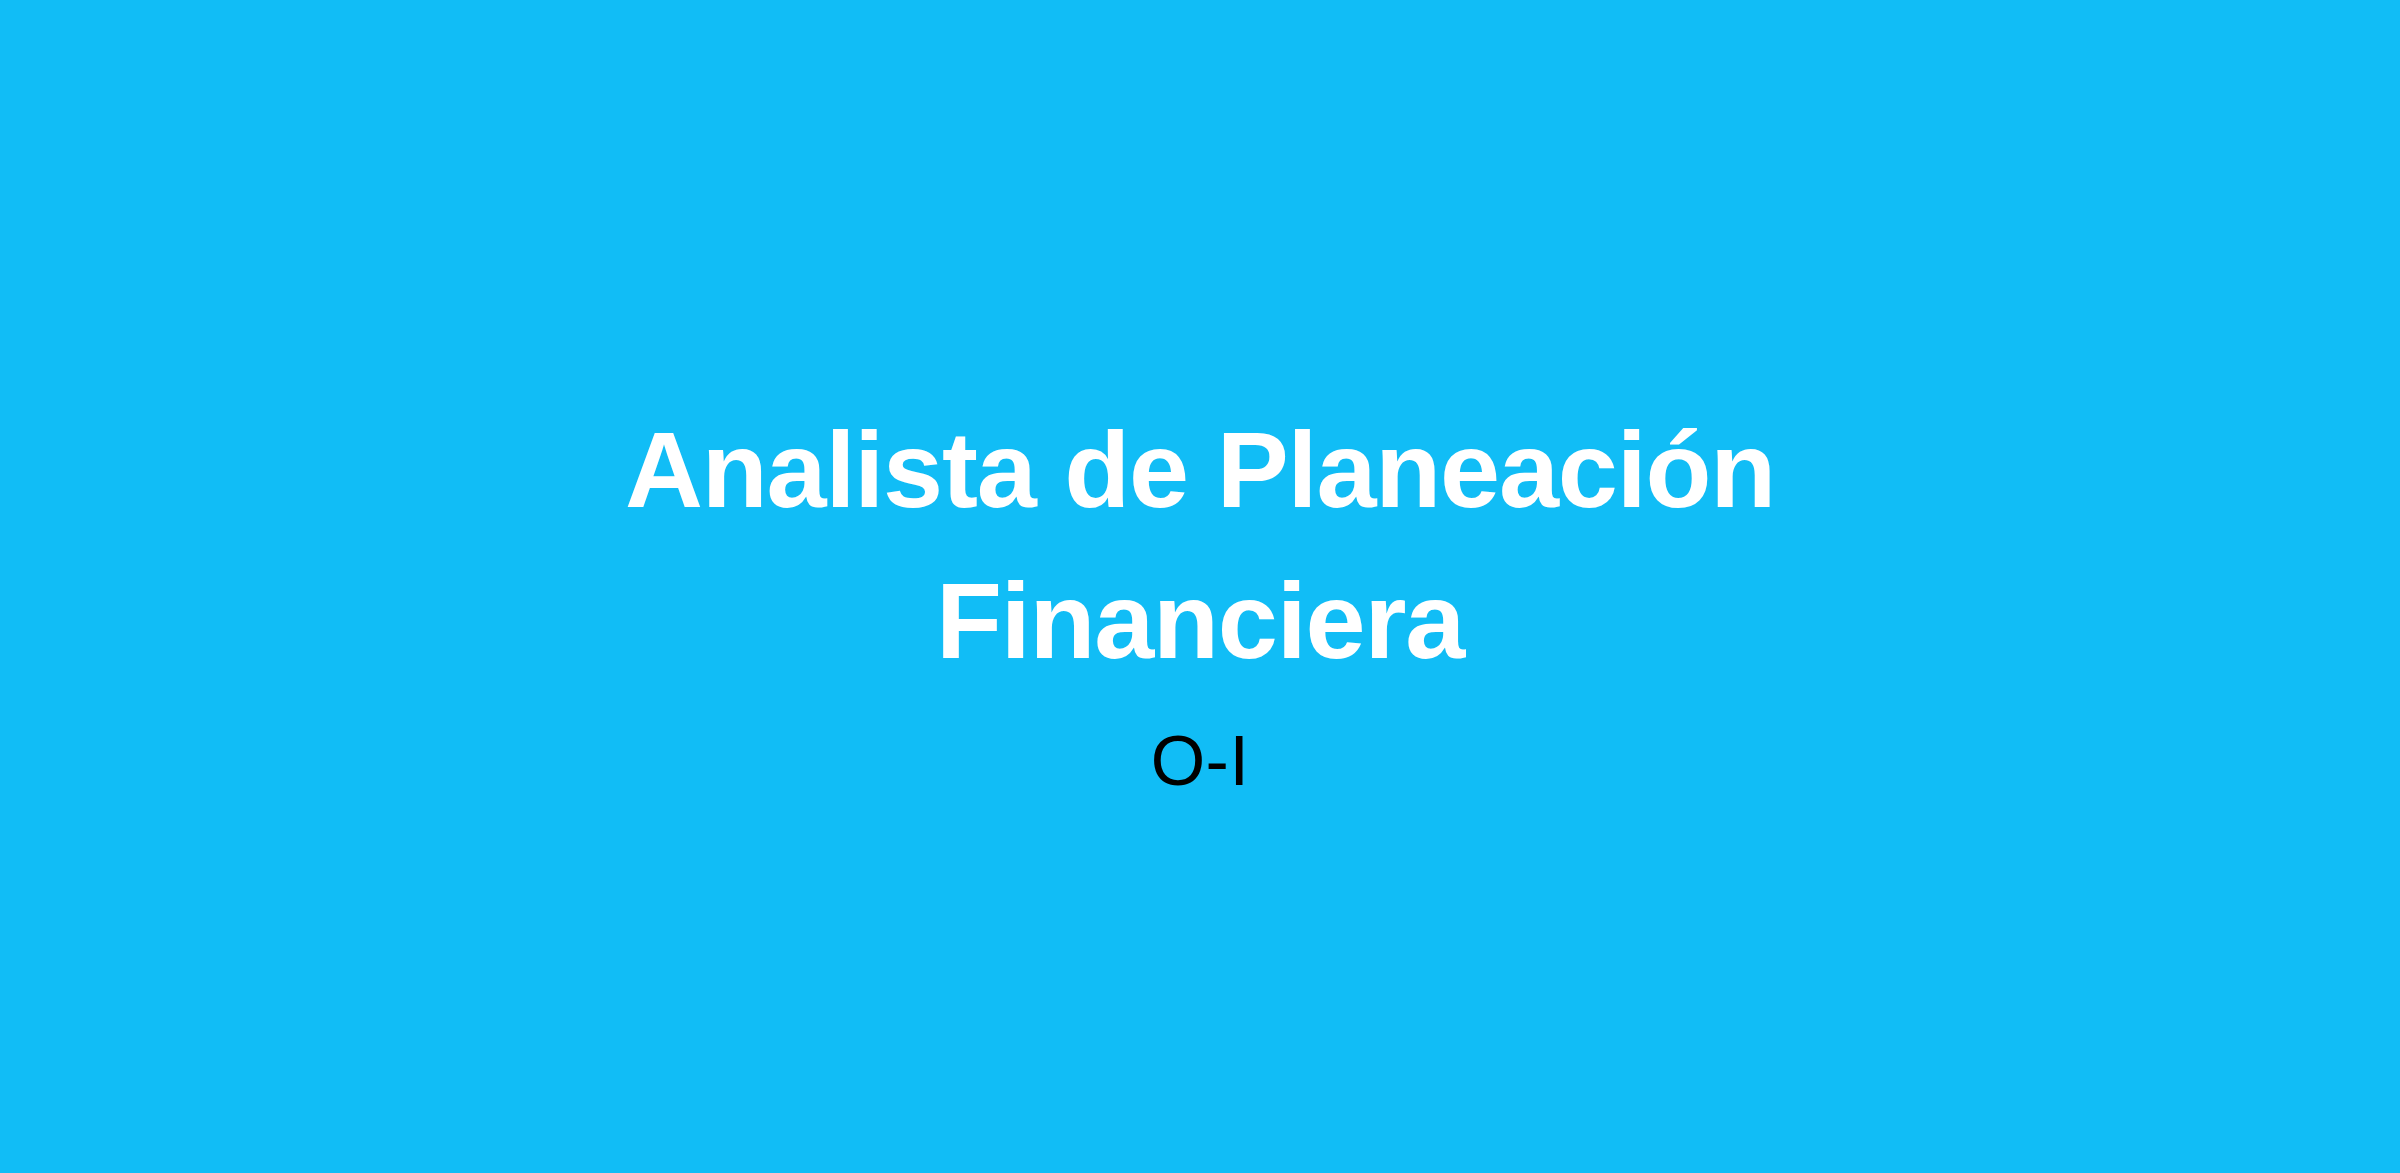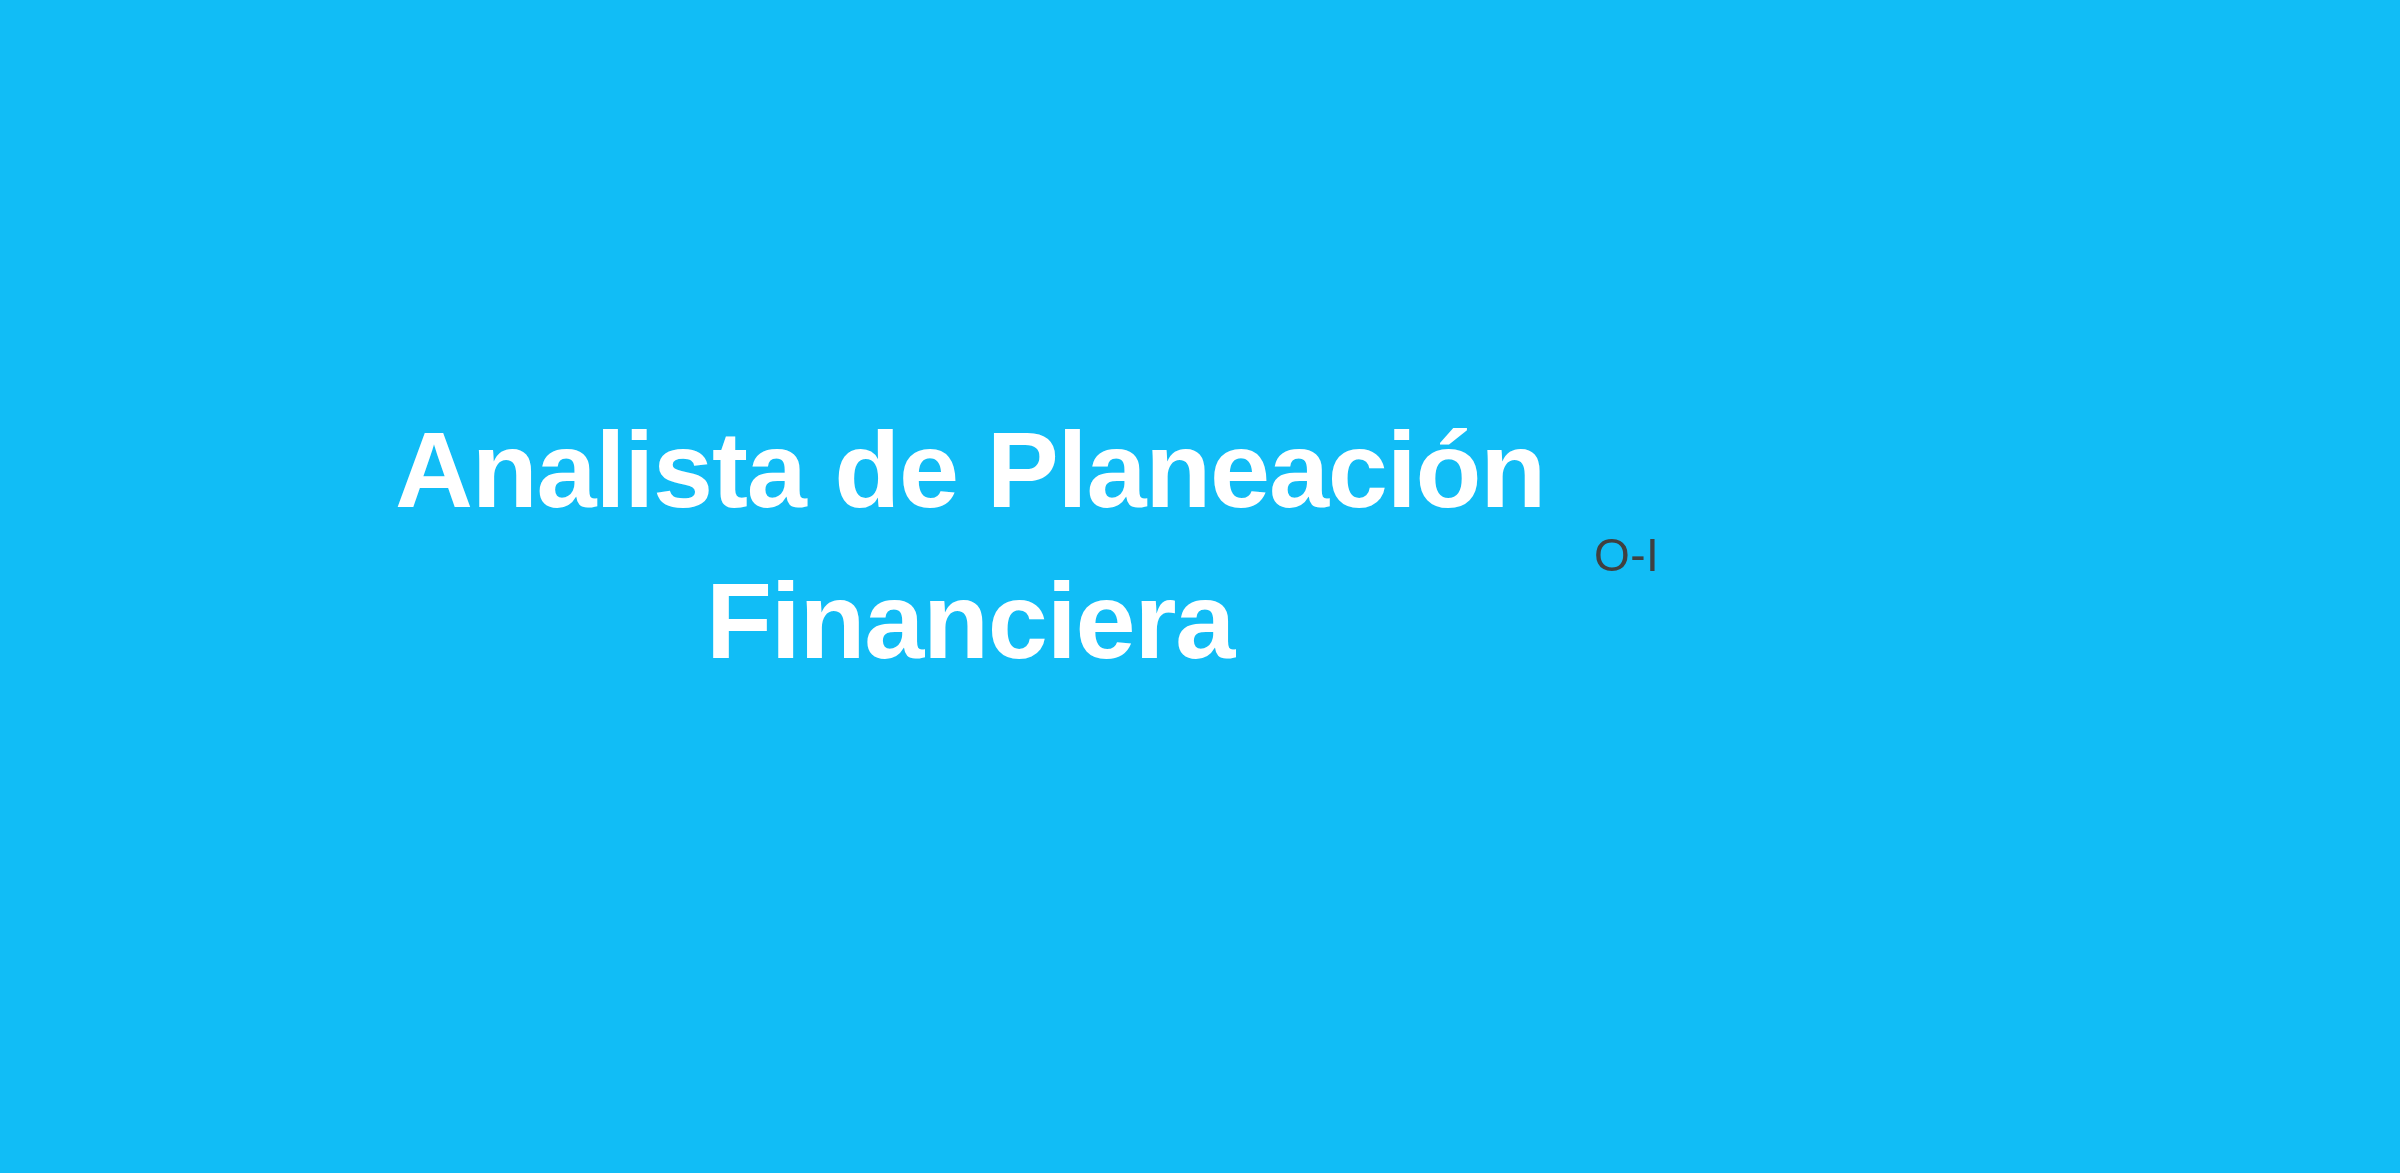--- a/index.html
+++ b/index.html
@@ -30,21 +30,21 @@
   }
 
   
   .card-content {
     position: absolute;
     left: 50%;
     top: 394px;
     transform: translateX(-50%);
     width: 1700px;
     display: flex;
-    flex-direction: row;
+    flex-direction: column;
     align-items: center;
     text-align: center;
   }
 
   .job-title {
     margin: 0;
     padding: 0;
     color: #FFFFFF;
     font-family: "Liberation Sans", "DejaVu Sans", sans-serif;
     font-size: 108px;
@@ -52,23 +52,23 @@
     line-height: 151px;
     letter-spacing: -1.2px;
     max-width: 1240px;
     word-wrap: break-word;
   }
 
   .company-name {
     margin: 4px;
     padding: 0;
     margin-top: 24px;
-    color: #404040;
+    color: #000000;
     font-family: "Liberation Sans", "DejaVu Sans", sans-serif;
-    font-size: 46px;
+    font-size: 70px;
     font-weight: 400;
     line-height: 82px;
     letter-spacing: 0.5px;
   }
 </style>
 </head>
 <body>
 
 <div class="job-card" style="background: rgb(17, 189, 246); color: rgb(255, 255, 255);">
 

